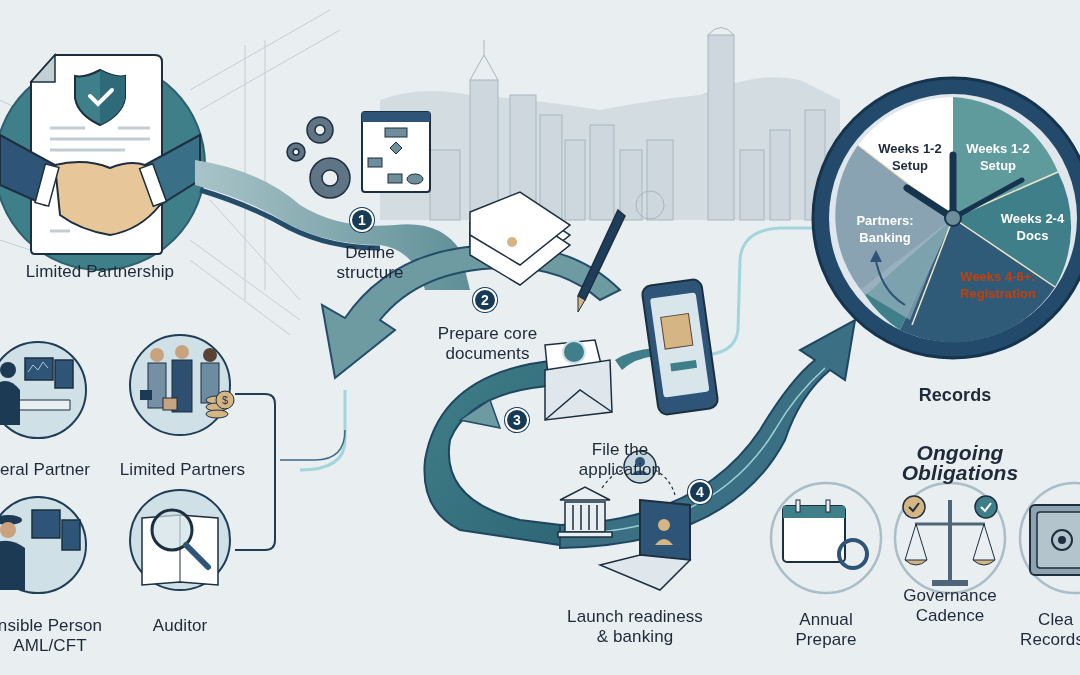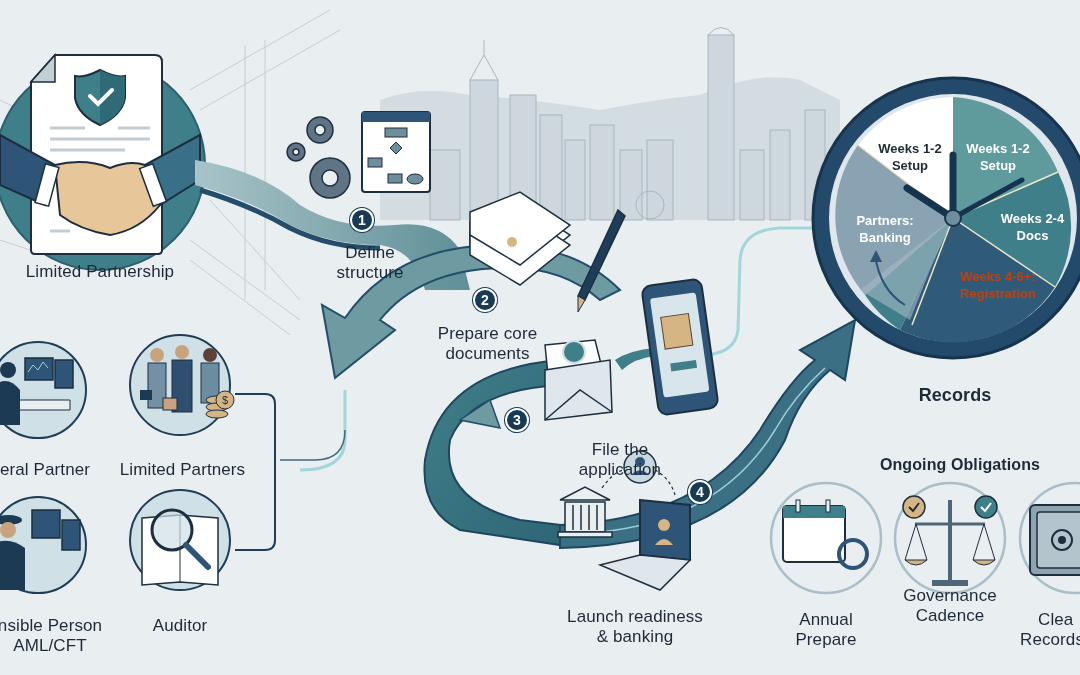--- a/index.html
+++ b/index.html
@@ -354,21 +354,21 @@
     <div>Weeks 4-6+:</div>
     <div>Registration</div>
   </div>
   <div class="clock-text" style="left:845px;top:212px;width:80px;color:#ffffff;">
     <div>Partners:</div>
     <div>Banking</div>
   </div>
 
   <div class="label bold" style="left:900px;top:385px;width:110px;font-size:18px;">Records</div>
 
-  <div class="label bold" style="left:860px;top:455px;width:200px;font-size:16px;">Ongoing Obligations</div>
+  <div class="label bold" style="left:860px;top:443px;width:200px;font-size:21px;font-style:italic;">Ongoing Obligations</div>
   <div class="label" style="left:786px;top:610px;width:80px;">
     <div>Annual</div>
     <div>Prepare</div>
   </div>
   <div class="label" style="left:895px;top:586px;width:110px;">
     <div>Governance</div>
     <div>Cadence</div>
   </div>
   <div class="label" style="left:1020px;top:610px;width:90px;text-align:left;">
     <div style="padding-left:18px;">Clea</div>

